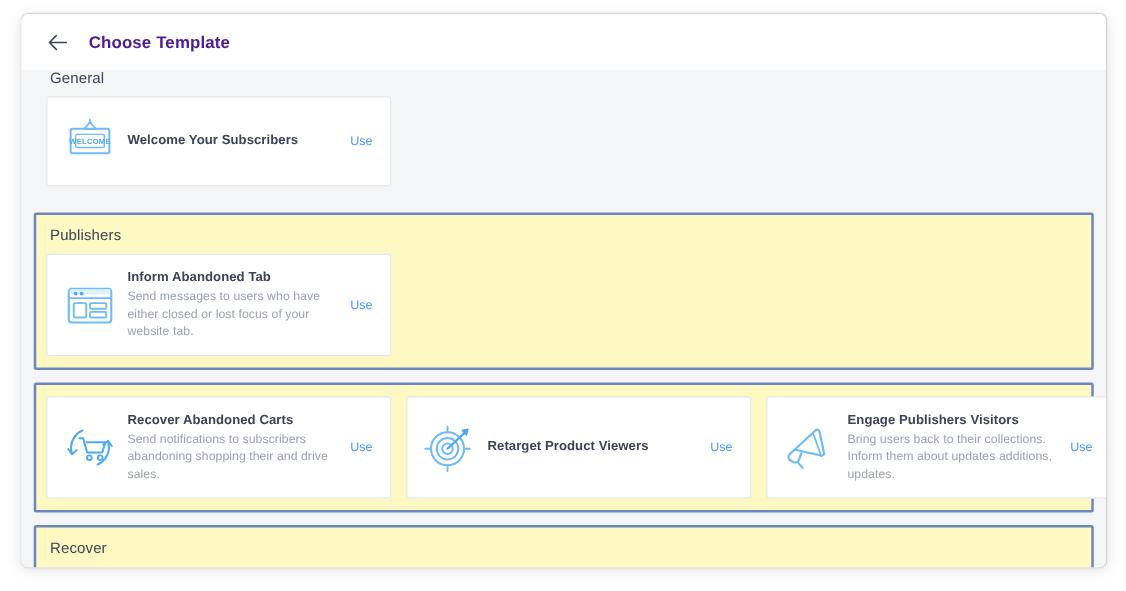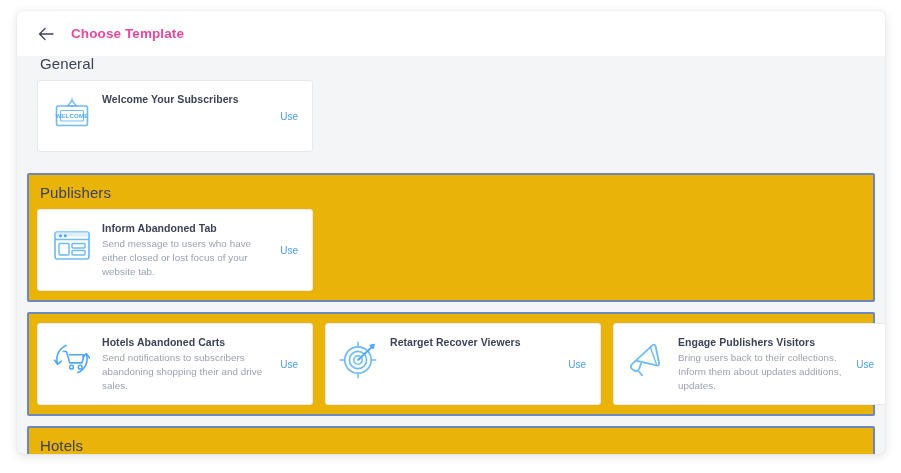--- a/index.html
+++ b/index.html
@@ -47,21 +47,21 @@
     align-items: center;
     justify-content: center;
     cursor: pointer;
     flex: 0 0 auto;
   }
   #back-button svg { display: block; }
   #page-title {
     margin-left: 14px;
     font-size: 13.5px;
     font-weight: bold;
-    color: #ec4899;
+    color: #4c1d95;
     letter-spacing: 0.1px;
   }
 
   
   #content-scroll {
     position: absolute;
     left: 0;
     top: 45px;
     width: 868px;
     height: 398px;
@@ -80,24 +80,24 @@
   .section {
     position: relative;
     margin: 0 10px 10px 10px;
     padding: 9px 8px 9px 8px;
     border: 2px solid transparent;
     border-radius: 2px;
     box-sizing: border-box;
   }
   .section.highlight {
     border-color: #6b87bd;
-    background: #eab308;
+    background: #fef9c3;
   }
   .section-label {
-    font-size: 15px;
+    font-size: 12px;
     color: #3c4257;
     font-weight: normal;
     margin: 0 0 8px 3px;
     letter-spacing: 0.1px;
   }
   .section-cards {
     display: flex;
     flex-direction: row;
     gap: 12px;
   }
@@ -105,20 +105,21 @@
   
   .tpl-card {
     width: 276px;
     min-height: 72px;
     background: #ffffff;
     border: 1px solid #e6e8ec;
     border-radius: 3px;
     box-sizing: border-box;
     display: flex;
     flex-direction: row;
+    align-items: center;
     padding: 11px 10px 11px 8px;
     flex: 0 0 auto;
   }
   .card-icon {
     width: 52px;
     height: 48px;
     flex: 0 0 52px;
     display: flex;
     align-items: center;
     justify-content: center;
@@ -202,59 +203,59 @@
                   <path d="M4.8 8.4 h32.4" stroke="#dff0fd" stroke-width="4"></path>
                   <circle cx="9.5" cy="9.8" r="1.5" fill="#4ea8f5"></circle>
                   <circle cx="14.3" cy="9.8" r="1.5" fill="#4ea8f5"></circle>
                   <rect x="8" y="17.5" width="10" height="11.5" rx="1" fill="none" stroke="#6fbbf7" stroke-width="1.5"></rect>
                   <rect x="21" y="17.5" width="13" height="4.5" rx="1" fill="none" stroke="#6fbbf7" stroke-width="1.5"></rect>
                   <rect x="21" y="24.5" width="13" height="4.5" rx="1" fill="none" stroke="#6fbbf7" stroke-width="1.5"></rect>
                 </svg>
               </div>
               <div class="card-body">
                 <div class="card-title">Inform Abandoned Tab</div>
-                <div class="card-desc">Send message to users who have either closed or lost focus of your website tab.</div>
+                <div class="card-desc">Send messages to users who have either closed or lost focus of your website tab.</div>
               </div>
               <div class="card-use">Use</div>
             </div>
           </div>
         </div>
         <div class="section highlight">
           <div class="section-cards">
             <div class="tpl-card">
               <div class="card-icon">
                 <svg width="44" height="42" viewBox="0 0 44 42">
                   <path d="M7.5 25.5 A15 15 0 0 1 16 7.4" fill="none" stroke="#4ea8f5" stroke-width="1.6" stroke-linecap="round"></path>
                   <path d="M36.5 16.5 A15 15 0 0 1 28 34.6" fill="none" stroke="#4ea8f5" stroke-width="1.6" stroke-linecap="round"></path>
                   <path d="M4.6 22.2 L7.6 26.4 L11.3 23.2" fill="none" stroke="#4ea8f5" stroke-width="1.6" stroke-linecap="round" stroke-linejoin="round"></path>
                   <path d="M39.4 19.8 L36.4 15.6 L32.7 18.8" fill="none" stroke="#4ea8f5" stroke-width="1.6" stroke-linecap="round" stroke-linejoin="round"></path>
                   <path d="M13.5 13.5 h3 l3.2 11.4 h12.1 l2.6-8.1 h-15" fill="none" stroke="#4ea8f5" stroke-width="1.6" stroke-linecap="round" stroke-linejoin="round"></path>
                   <circle cx="21.5" cy="29.2" r="1.9" fill="none" stroke="#4ea8f5" stroke-width="1.5"></circle>
                   <circle cx="30.2" cy="29.2" r="1.9" fill="none" stroke="#4ea8f5" stroke-width="1.5"></circle>
                 </svg>
               </div>
               <div class="card-body">
-                <div class="card-title">Hotels Abandoned Carts</div>
+                <div class="card-title">Recover Abandoned Carts</div>
                 <div class="card-desc">Send notifications to subscribers abandoning shopping their and drive sales.</div>
               </div>
               <div class="card-use">Use</div>
             </div>
             <div class="tpl-card">
               <div class="card-icon">
                 <svg width="44" height="42" viewBox="0 0 44 42">
                   <circle cx="20" cy="22" r="13.2" fill="none" stroke="#6fbbf7" stroke-width="1.7"></circle>
                   <circle cx="20" cy="22" r="8.6" fill="none" stroke="#6fbbf7" stroke-width="1.6"></circle>
                   <circle cx="20" cy="22" r="4.2" fill="none" stroke="#6fbbf7" stroke-width="1.6"></circle>
                   <path d="M20 4.2 v4.4 M20 35.4 v4.4 M2.2 22 h4.4 M33.4 22 h4.4" stroke="#6fbbf7" stroke-width="1.5" stroke-linecap="round"></path>
                   <path d="M20 22 L34.5 8.5" stroke="#4ea8f5" stroke-width="1.8" stroke-linecap="round"></path>
                   <path d="M31.6 7.3 l4.8 -1.1 l-1.1 4.8 z" fill="#4ea8f5" stroke="#4ea8f5" stroke-width="1" stroke-linejoin="round"></path>
                 </svg>
               </div>
               <div class="card-body">
-                <div class="card-title">Retarget Recover Viewers</div>
+                <div class="card-title">Retarget Product Viewers</div>
               </div>
               <div class="card-use">Use</div>
             </div>
             <div class="tpl-card">
               <div class="card-icon">
                 <svg width="44" height="40" viewBox="0 0 44 40">
                   <path d="M9.8 21.6 L26.6 6.2 c1.2-1.1 3 -0.3 3 1.3 L33.2 24.2 c0.4 1.6 -1.2 2.9 -2.7 2.2 L9.8 21.6 Z" fill="none" stroke="#6fbbf7" stroke-width="1.8" stroke-linejoin="round"></path>
                   <path d="M9.8 21.6 L5.8 25.3 c-1.5 1.4 -1.3 3.8 0.5 4.9 l2.1 1.3 c1.8 1.1 4.1 0.3 4.8 -1.7 l2.1 -5.8" fill="none" stroke="#6fbbf7" stroke-width="1.8" stroke-linejoin="round"></path>
                   <path d="M24.4 8.3 L30.6 25.8" stroke="#6fbbf7" stroke-width="1.4"></path>
                   <path d="M12.6 32.3 l3.6 4.1" stroke="#6fbbf7" stroke-width="1.6" stroke-linecap="round"></path>
@@ -262,18 +263,18 @@
               </div>
               <div class="card-body">
                 <div class="card-title">Engage Publishers Visitors</div>
                 <div class="card-desc">Bring users back to their collections. Inform them about updates additions, updates.</div>
               </div>
               <div class="card-use">Use</div>
             </div>
           </div>
         </div>
         <div class="section highlight">
-          <div class="section-label">Hotels</div>
+          <div class="section-label">Recover</div>
         </div>
       </div>
   </div>
 
 </div>
 
 </body></html>

